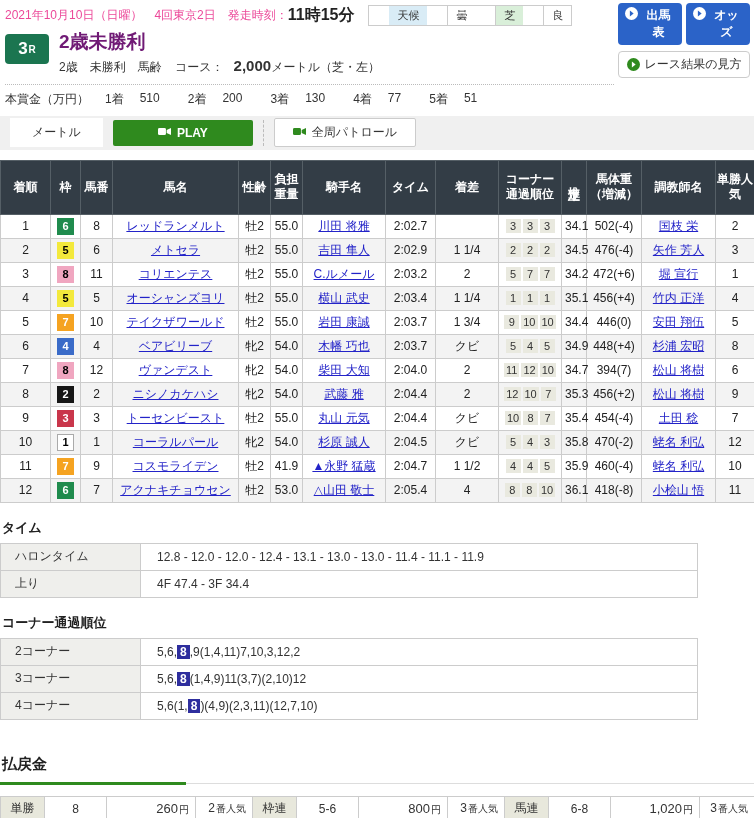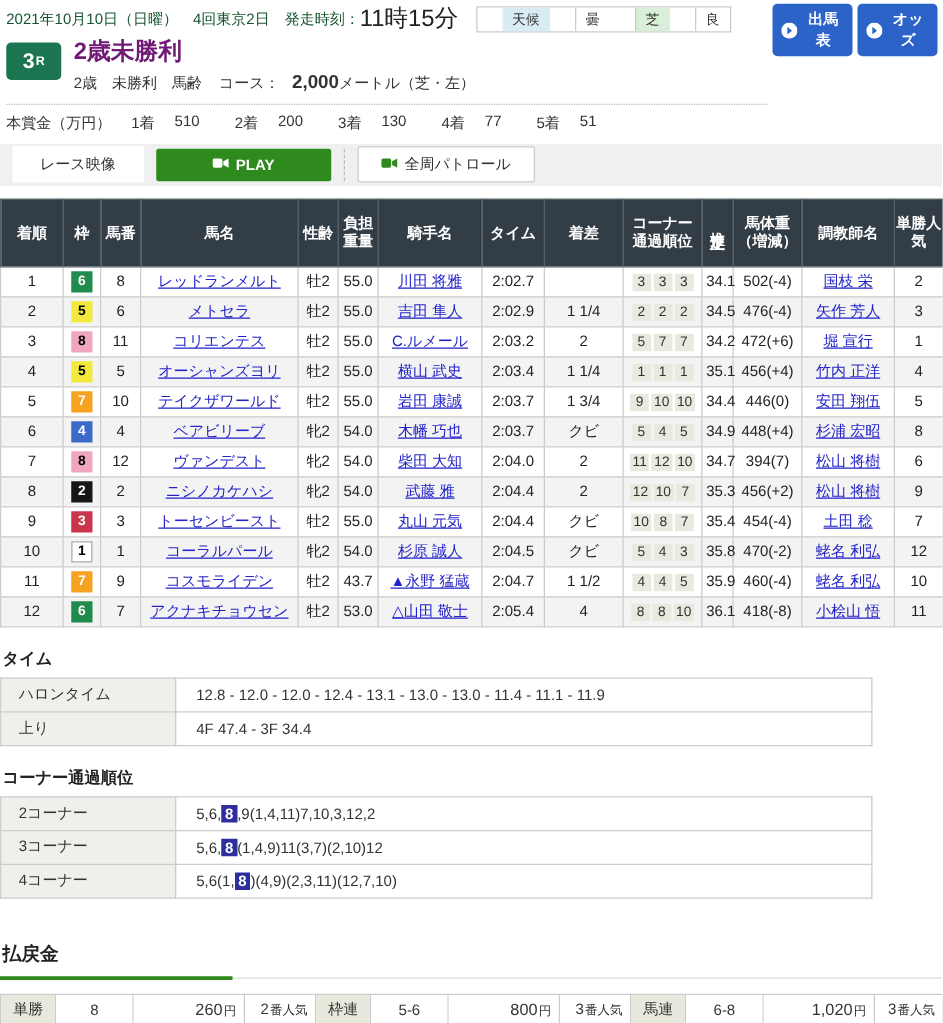--- a/index.html
+++ b/index.html
@@ -8,23 +8,23 @@
     width:754px;
     font-family:"Liberation Sans","DejaVu Sans",sans-serif;
     color:#333; font-size:12px;
   }
   a { color:var(--link_blue,#2323c8); text-decoration:underline; }
 
   
   .top { display:flex; align-items:flex-start; padding:3px 4px 0 5px; }
   .top-left { flex:1; min-width:0; }
   .date-row { display:flex; align-items:center; height:24px; }
-  .date-row .dt { font-size:12px; color:#14532d; }
+  .date-row .dt { font-size:12px; color:#ec4899; }
   .date-row .sp { margin-left:12px; }
-  .start-time { font-size:19px; font-weight:normal; color:#222; }
+  .start-time { font-size:16px; font-weight:bold; color:#222; }
   .cond { display:inline-flex; border:1px solid #ccc; margin-left:14px; background:#fff; }
   .cbadge { padding:2px 8px; font-size:11px; border-left:1px solid #ccc;margin-left:20px; }
   .cbadge:first-child { border-left:none; }
   .cb-blue { background:#d9ecf6; }
   .cb-green { background:#d9efd9; }
 
   .race-row { display:flex; align-items:flex-start; margin-top:5px; }
   .rno { width:44px; height:30px; background:var(--badge_green,#1b7550); color:#fff;
          border-radius:4px; display:flex; align-items:center; justify-content:center;
          font-weight:bold; margin-right:10px; margin-top:2px; }
@@ -38,21 +38,21 @@
   .prize-row { border-top:1px dotted #bbb; margin-top:8px; padding-top:6px;
                display:flex; align-items:center; }
   .prize-row .plabel { margin-right:16px; }
   .prize-item { display:inline-flex; margin-right:28px; }
   .prize-item .pp { margin-right:16px; }
 
   .right-col { width:132px; display:flex; flex-direction:column; gap:6px; margin-left:4px; }
   .blue-row { display:flex; gap:4px; }
   .bbtn { background:var(--button_blue,#2b63c8); color:#fff; border:none; border-radius:4px;
           padding:4px 7px; font-size:12px; font-weight:bold; display:inline-flex;
-          align-items:center; gap:4px; cursor:pointer; flex:1; justify-content:center;
+          gap:4px; cursor:pointer; flex:1; justify-content:center;
           font-family:inherit; }
   .wbtn { background:#fff; border:1px solid #ccc; border-radius:4px; padding:4px 6px;
           font-size:12px; color:#333; display:flex; align-items:center; justify-content:center;
           gap:5px; width:132px; cursor:pointer; font-family:inherit; }
   .icn { display:inline-flex; width:13px; height:13px; flex:0 0 auto; }
 
   
   .video-bar { background:#f0f0f0; margin-top:8px; height:34px; display:flex;
                align-items:center; padding:0 10px; gap:10px; }
   .tab-btn { background:#fff; border:none; padding:6px 22px; font-size:12px; color:#333;
@@ -181,25 +181,34 @@
       <button class="bbtn">
         <span class="icn">
           <svg viewBox="0 0 16 16" width="13" height="13">
               <circle cx="8" cy="8" r="8" fill="#fff"></circle>
               <path d="M6 4.2l4.6 3.8L6 11.8z" fill="#2b63c8"></path>
             </svg>
         </span>
         <span>オッズ</span>
       </button>
     </div>
+    <button class="wbtn">
+      <span class="icn">
+        <svg viewBox="0 0 16 16" width="13" height="13">
+            <circle cx="8" cy="8" r="8" fill="#2f8a1e"></circle>
+            <path d="M6 4.2l4.6 3.8L6 11.8z" fill="#fff"></path>
+          </svg>
+      </span>
+      <span>レース結果の見方</span>
+    </button>
   </div>
 </div>
 
 <div class="video-bar">
-  <button class="tab-btn">レース映像</button>
+  <button class="tab-btn">メートル</button>
   <button class="play-btn">
     <span class="icn">
       <svg viewBox="0 0 18 12" width="15" height="11">
           <rect x="0" y="1" width="11" height="10" rx="2" fill="#fff"></rect>
           <path d="M12 4l6-3v10l-6-3z" fill="#fff"></path>
         </svg>
     </span>
     <span>PLAY</span>
   </button>
   <span class="vsep"></span>
@@ -409,21 +418,21 @@
         <td>470(-2)</td>
         <td class="l"><a href="#">蛯名 利弘</a></td>
         <td>12</td>
       </tr>
       <tr>
         <td>11</td>
         <td><span class="fr f7">7</span></td>
         <td>9</td>
         <td class="l"><a href="#">コスモライデン</a></td>
         <td>牡2</td>
-        <td>43.7</td>
+        <td>41.9</td>
         <td class="l"><a href="#">▲永野 猛蔵</a></td>
         <td class="l">2:04.7</td>
         <td class="l">1 1/2</td>
         <td><span class="chip">4</span><span class="chip">4</span><span class="chip">5</span></td>
         <td>35.9</td>
         <td>460(-4)</td>
         <td class="l"><a href="#">蛯名 利弘</a></td>
         <td>10</td>
       </tr>
       <tr class="alt">

